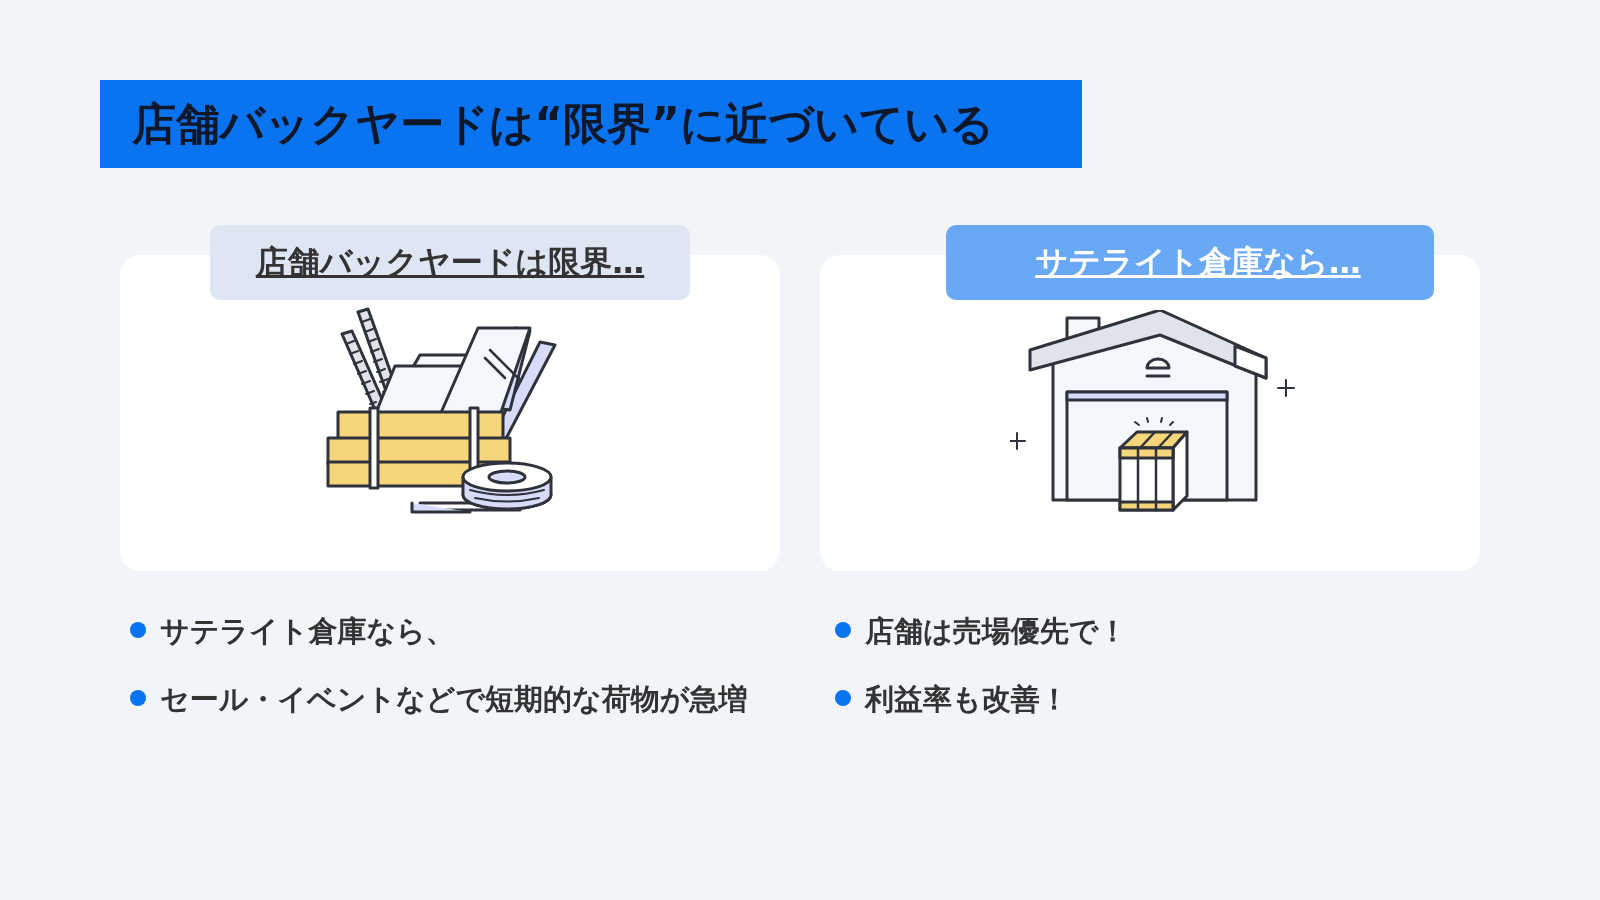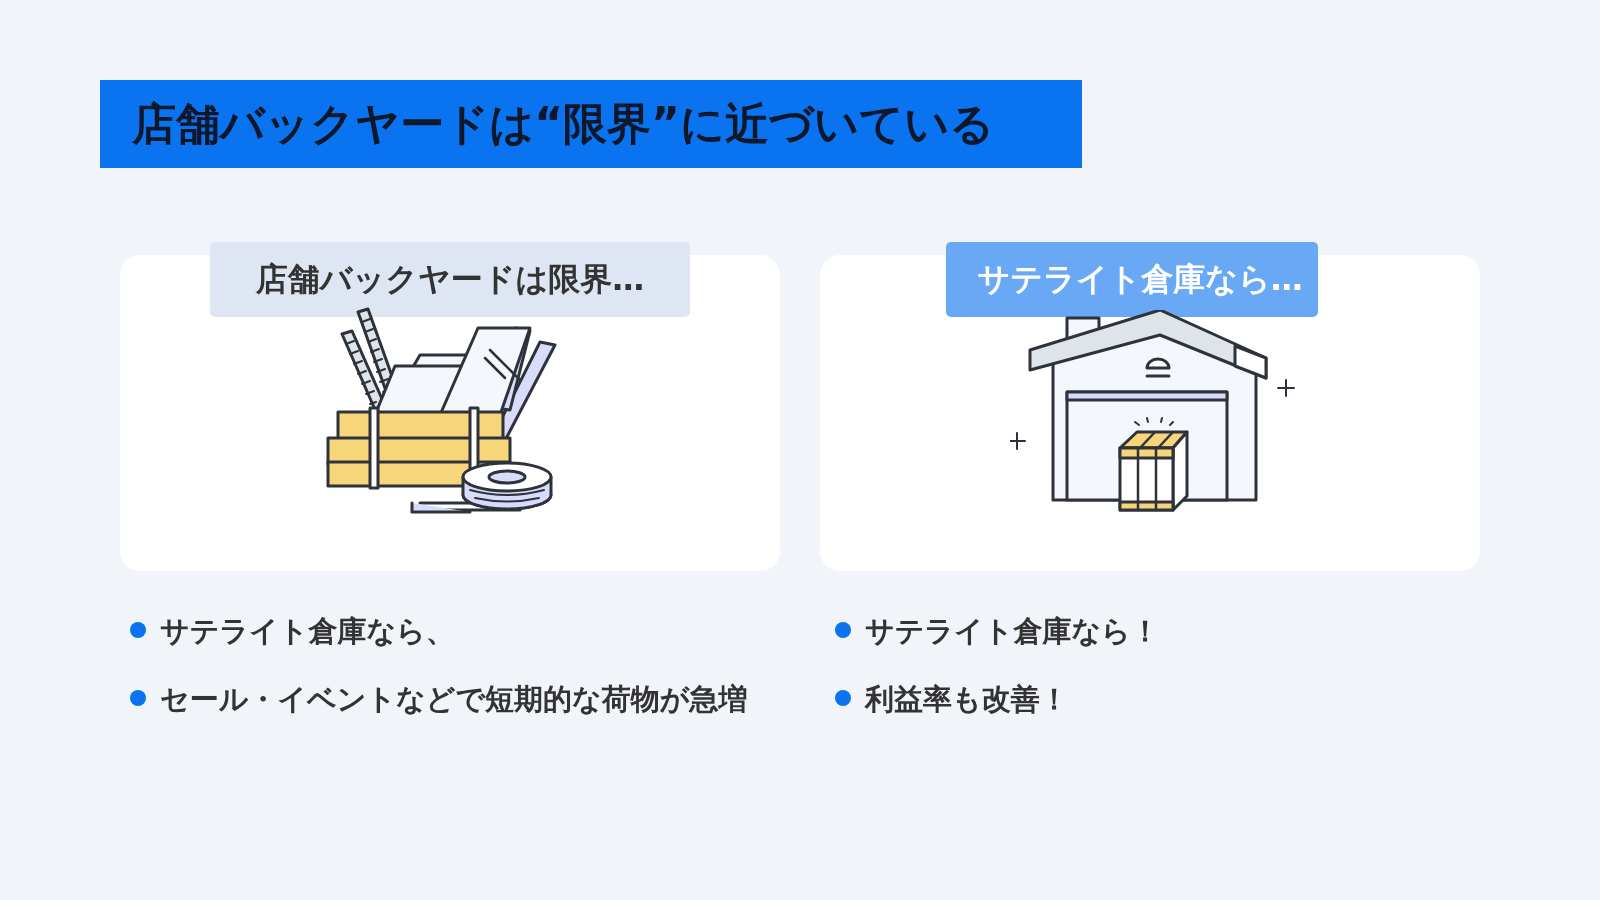--- a/index.html
+++ b/index.html
@@ -29,35 +29,36 @@
       position: absolute;
       top: 255px;
       width: 660px; height: 316px;
       background: #ffffff;
       border-radius: 20px;
     }
     .card.left { left: 120px; }
     .card.right { left: 820px; }
     .pill {
       position: absolute;
-      top: 242px;
+      top: 225px;
       height: 75px;
-      border-radius: 5px;
+      border-radius: 10px;
       display: flex; align-items: center; justify-content: center;
       font-size: 32px;
       font-weight: bold;
       white-space: nowrap;
+      text-decoration: underline;
     }
     .pill.left {
       left: 210px; width: 480px;
       background: #dfe6f3;
       color: #333333;
     }
     .pill.right {
-      left: 946px; width: 372px;
+      left: 946px; width: 488px;
       background: #69a8f5;
       color: #ffffff;
       padding-left: 16px;
     }
     .illus { position: absolute; }
     .illus.left { left: 320px; top: 300px; width: 260px; height: 225px; }
     .illus.right { left: 1010px; top: 310px; width: 300px; height: 210px; }
     .bullets {
       position: absolute;
       list-style: none;
@@ -170,19 +171,19 @@
   </li>
   <li class="bullet">
     <span class="dot"></span>
     <span class="line">セール・イベントなどで短期的な荷物が急増</span>
   </li>
 </ul>
 
 <ul class="bullets right">
   <li class="bullet">
     <span class="dot"></span>
-    <span class="line">サテライト倉庫なら！</span>
+    <span class="line">店舗は売場優先で！</span>
   </li>
   <li class="bullet">
     <span class="dot"></span>
     <span class="line">利益率も改善！</span>
   </li>
 </ul>
 
 </body></html>

